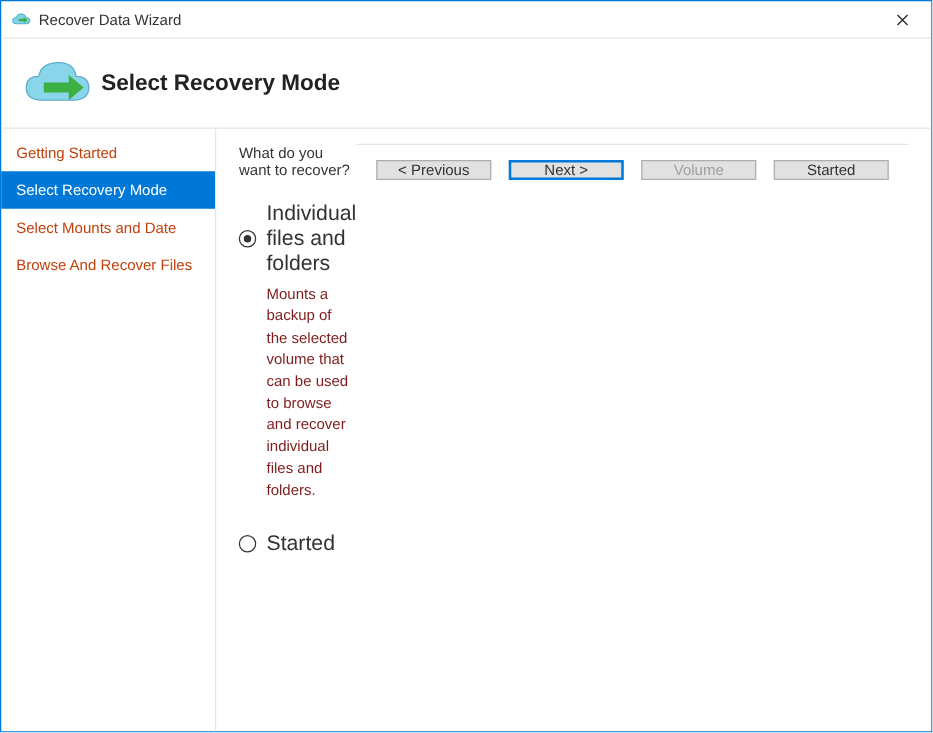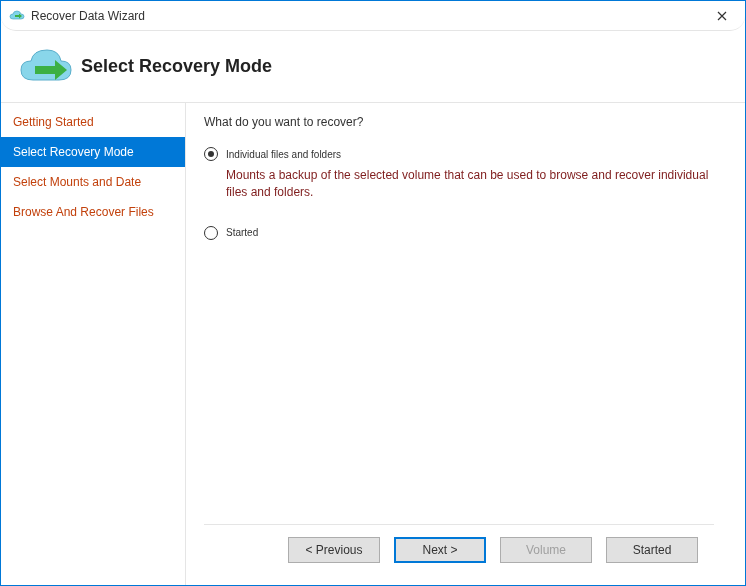--- a/index.html
+++ b/index.html
@@ -6,21 +6,21 @@
     body { background: #fff; }
     .window {
       width: 746px; height: 586px;
       border: 1px solid #0078d7;
       display: flex; flex-direction: column;
       background: #fff;
     }
     .titlebar {
       height: 30px; display: flex; align-items: center;
       padding: 0 0 0 8px; border-bottom: 1px solid #e5e5e5;
-      font-size: 12px; color: #333; border-radius: 15px;
+      font-size: 12px; color: #333;
     }
     .titlebar .t-icon { margin-right: 6px; display: inline-flex; }
     .titlebar .t-title { flex: 1; }
     .titlebar .t-close {
       width: 46px; height: 30px; display: flex;
       align-items: center; justify-content: center;
       font-size: 14px; color: #333; cursor: default;
     }
     .header {
       height: 72px; display: flex; align-items: center;
@@ -32,41 +32,41 @@
     .sidebar {
       width: 185px; border-right: 1px solid #e5e5e5;
       padding-top: 4px;
     }
     .sidebar .step {
       padding: 8px 12px; font-size: 12px; color: #c2410c; cursor: default;
     }
     .sidebar .step.active {
       background: #0078d7; color: #fff;
     }
-    .content { flex: 1; padding: 12px 31px 10px 18px; display: flex; flex-direction: column; }
+    .content { flex: 1; padding: 12px 18px 10px 18px; display: flex; flex-direction: row; }
     .q { font-size: 12px; color: #333; margin-bottom: 18px; }
     .opt { margin-bottom: 24px; }
     .opt-row { display: flex; align-items: center; }
     .radio {
       width: 14px; height: 14px; border: 1px solid #333; border-radius: 50%;
       display: inline-flex; align-items: center; justify-content: center;
       margin-right: 8px; flex-shrink: 0;
     }
     .radio.sel::after {
       content: ""; width: 6px; height: 6px; background: #333; border-radius: 50%;
     }
-    .opt-label { font-size: 10px; color: #333; }
+    .opt-label { font-size: 17px; color: #333; }
     .opt-desc { font-size: 12px; color: #7f1d1d; margin-left: 22px; margin-top: 6px; line-height: 1.45; }
     .content-inner { flex: 1; }
     .footer {
       border-top: 1px solid #e5e5e5;
       padding: 12px 16px; display: flex; justify-content: flex-end; gap: 14px;
     }
     .btn {
-      width: 92px; height: 26px; font-size: 12px;
+      width: 92px; height: 16px; font-size: 12px;
       border: 1px solid #adadad; background: #e1e1e1;
       display: inline-flex; align-items: center; justify-content: center;
       cursor: default; color: #333;
     }
     .btn.default { border: 2px solid #0078d7; }
     .btn.disabled { color: #a0a0a0; }
   </style>
 </head>
 <body>
 

